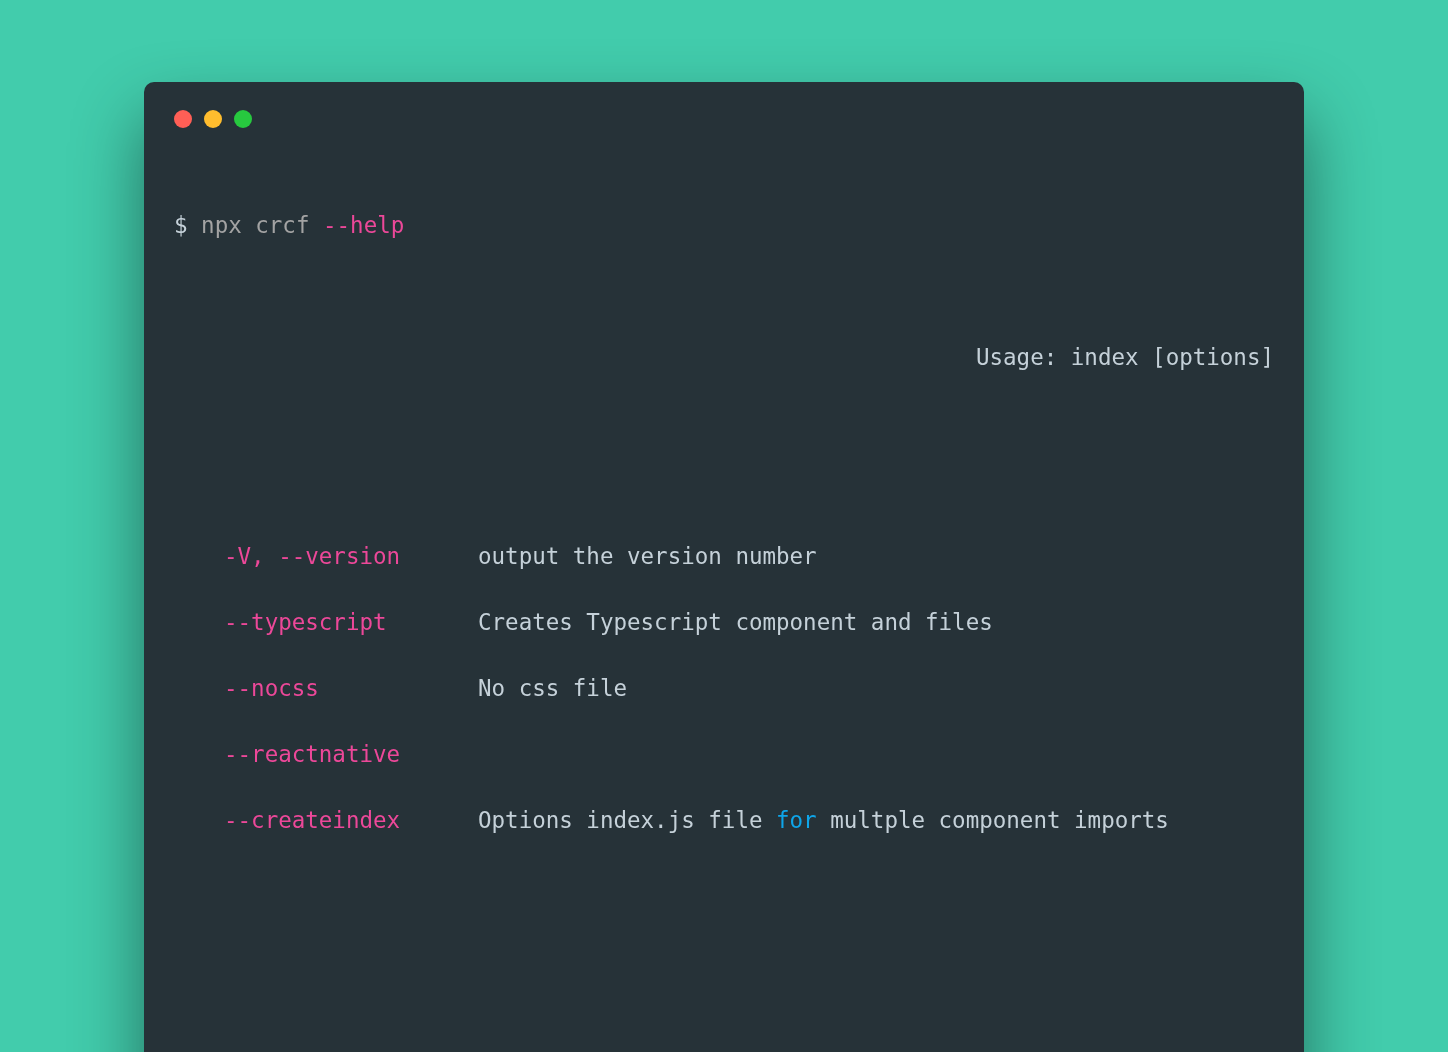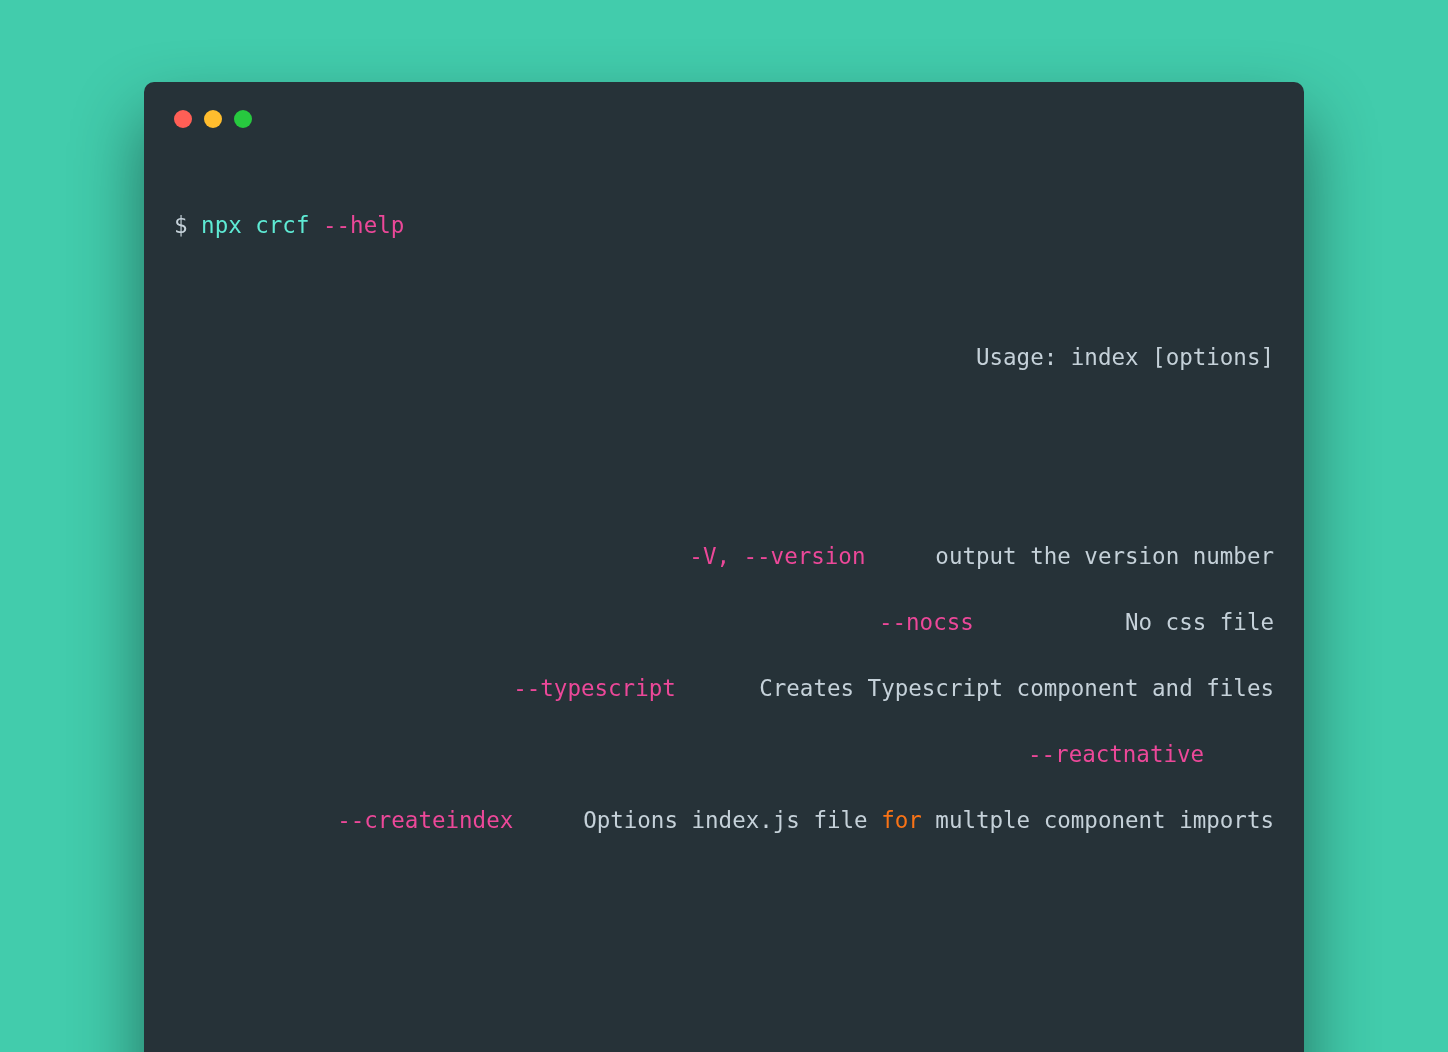--- a/index.html
+++ b/index.html
@@ -35,28 +35,27 @@
   .light.yellow { background: #ffbd2e; }
   .light.green { background: #27c93f; }
   .term-content {
     font-size: 22.5px;
     line-height: 1.47;
     color: #c5d1d9;
     white-space: pre;
     font-family: ui-monospace, "SF Mono", Menlo, Monaco, Consolas, monospace;
   }
   .prompt-symbol { color: #c5d1d9; }
-  .cmd-base { color: #5eead4; }
+  .cmd-base { color: #a3a3a3; }
   .flag { color: #ec4899; }
-  .keyword { color: #f97316; }
-  .desc { color: #c5d1d9; }
+  .keyword { color: #0ea5e9; }
+  .desc { color: #c5d1d9; margin-left: 8px; }
   .line { display: block; }
   .opt-row {
     display: flex;
-    justify-content: flex-end;
   }
   .opt-flags {
     display: inline-block;
     min-width: 246px;
   }
   .indent1 { padding-left: 26px; text-align: right; }
   .indent2 { padding-left: 50px; }
 </style>
 </head>
 <body>
@@ -67,22 +66,22 @@
     <div class="light yellow"></div>
     <div class="light green"></div>
   </div>
   <div class="term-content">
 <span class="line"><span class="prompt-symbol">$</span> <span class="cmd-base">npx crcf </span><span class="flag">--help</span></span>
 <span class="line"> </span>
 <span class="line indent1">Usage: index [options]</span>
 <span class="line"> </span>
 <span class="line"> </span>
 <span class="line indent2 opt-row"><span class="opt-flags flag">-V, --version</span><span class="desc">output the version number</span></span>
+<span class="line indent2 opt-row"><span class="opt-flags flag">--typescript</span><span class="desc">Creates Typescript component and files</span></span>
 <span class="line indent2 opt-row"><span class="opt-flags flag">--nocss</span><span class="desc">No css file</span></span>
-<span class="line indent2 opt-row"><span class="opt-flags flag">--typescript</span><span class="desc">Creates Typescript component and files</span></span>
 <span class="line indent2 opt-row"><span class="opt-flags flag">--reactnative</span></span>
 <span class="line indent2 opt-row"><span class="opt-flags flag">--createindex</span><span class="desc"><span>Options index.js file </span><span class="keyword">for</span><span> multple component imports</span></span></span>
 
 
 
 
 
 
   </div>
 </div>

